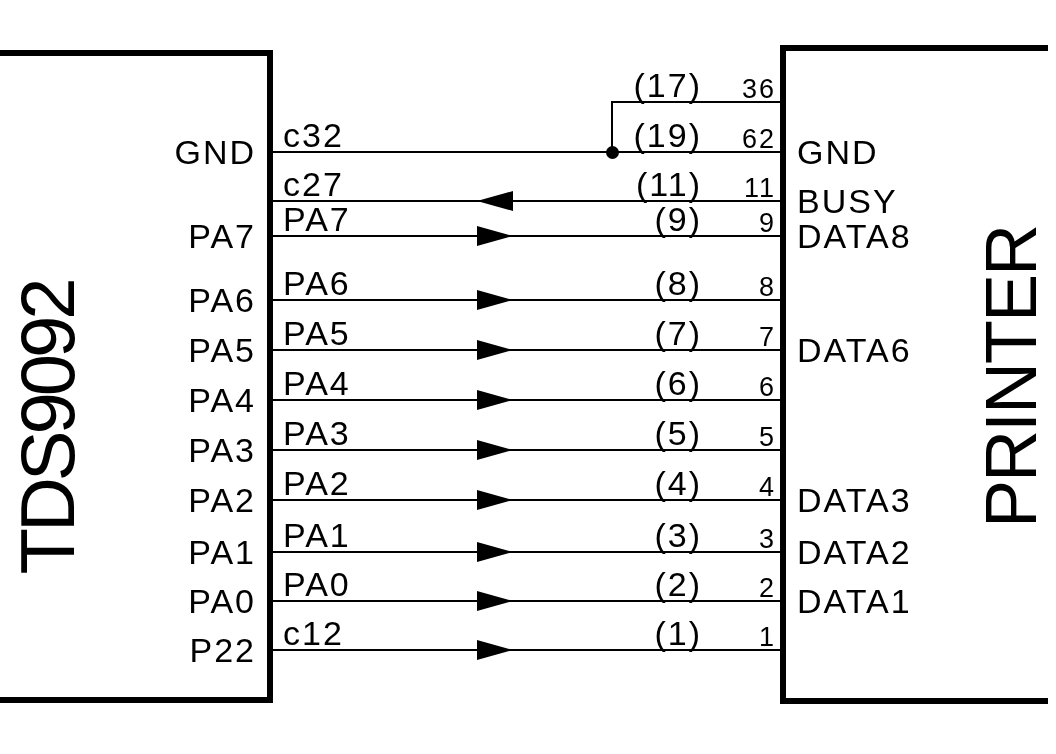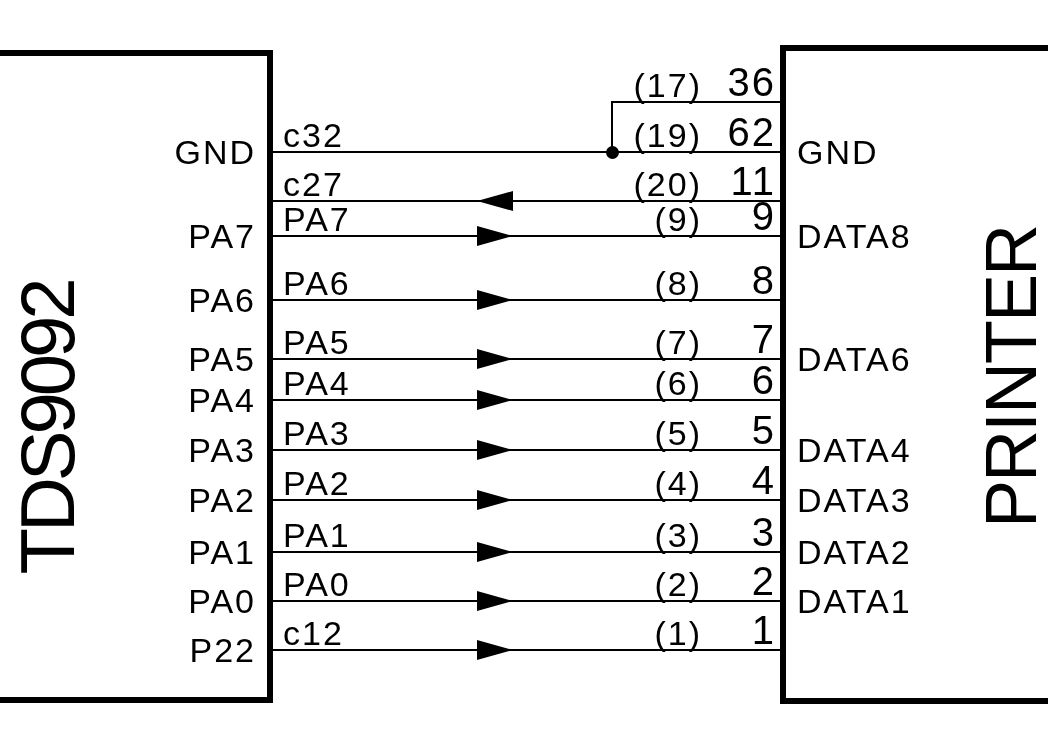--- a/index.html
+++ b/index.html
@@ -58,21 +58,21 @@
   .wire-label{
     left:283px;bottom:33px;
     font-size:34px;letter-spacing:2px;white-space:nowrap;
   }
   .paren-num{
     right:354px;bottom:33px;
     font-size:34px;letter-spacing:2px;white-space:nowrap;margin-top:6px;
   }
   .pin-num{
     right:280px;bottom:33px;
-    font-size:40px;letter-spacing:2px;white-space:nowrap;
+    font-size:27px;letter-spacing:2px;white-space:nowrap;
   }
   .arrow-r{
     left:477px;top:26px;width:0;height:0;
     border-top:10px solid transparent;
     border-bottom:10px solid transparent;
     border-left:36px solid #000;
   }
   .arrow-l{
     left:477px;top:26px;width:0;height:0;
     border-top:10px solid transparent;
@@ -112,22 +112,23 @@
   <span class="wire-label">c32</span>
   <span class="paren-num">(19)</span>
   <span class="pin-num">62</span>
   <span class="pin-right">GND</span>
 </div>
 
 <div class="row" style="top:165px">
   <div class="wire"></div>
   <div class="arrow-l"></div>
   <span class="wire-label">c27</span>
-  <span class="paren-num">(20)</span>
+  <span class="paren-num">(11)</span>
   <span class="pin-num">11</span>
+  <span class="pin-right">BUSY</span>
 </div>
 
 <div class="row" style="top:200px">
   <div class="wire"></div>
   <div class="arrow-r"></div>
   <span class="pin-left">PA7</span>
   <span class="wire-label">PA7</span>
   <span class="paren-num">(9)</span>
   <span class="pin-num">9</span>
   <span class="pin-right">DATA8</span>
@@ -135,21 +136,21 @@
 
 <div class="row" style="top:264px">
   <div class="wire"></div>
   <div class="arrow-r"></div>
   <span class="pin-left">PA6</span>
   <span class="wire-label">PA6</span>
   <span class="paren-num">(8)</span>
   <span class="pin-num">8</span>
 </div>
 
-<div class="row" style="top:323px">
+<div class="row" style="top:314px">
   <div class="wire"></div>
   <div class="arrow-r"></div>
   <span class="pin-left">PA5</span>
   <span class="wire-label">PA5</span>
   <span class="paren-num">(7)</span>
   <span class="pin-num">7</span>
   <span class="pin-right">DATA6</span>
 </div>
 
 <div class="row" style="top:364px">
@@ -161,21 +162,20 @@
   <span class="pin-num">6</span>
 </div>
 
 <div class="row" style="top:414px">
   <div class="wire"></div>
   <div class="arrow-r"></div>
   <span class="pin-left">PA3</span>
   <span class="wire-label">PA3</span>
   <span class="paren-num">(5)</span>
   <span class="pin-num">5</span>
-  <span class="pin-right">DATA4</span>
 </div>
 
 <div class="row" style="top:464px">
   <div class="wire"></div>
   <div class="arrow-r"></div>
   <span class="pin-left">PA2</span>
   <span class="wire-label">PA2</span>
   <span class="paren-num">(4)</span>
   <span class="pin-num">4</span>
   <span class="pin-right">DATA3</span>

